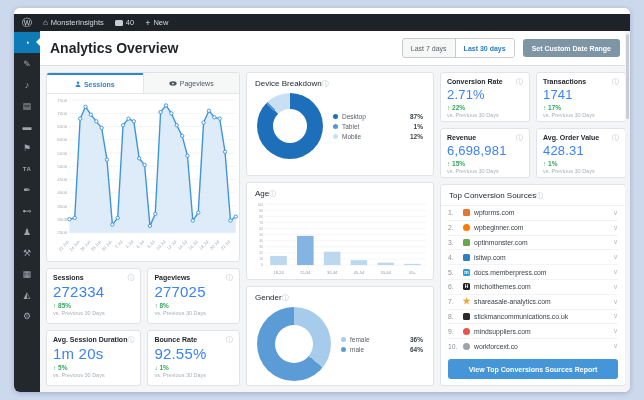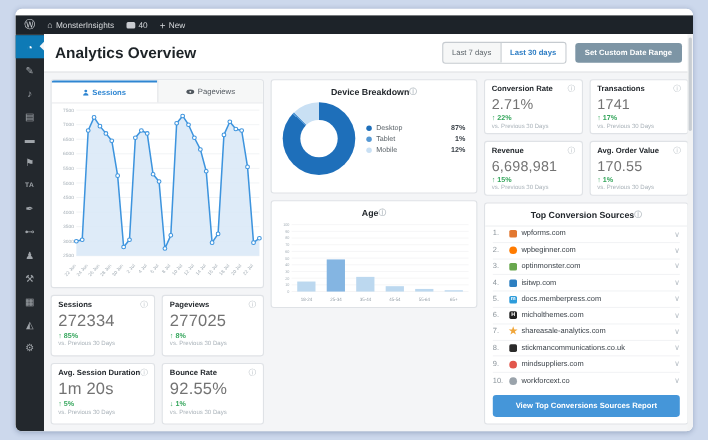--- a/index.html
+++ b/index.html
@@ -38,25 +38,25 @@
   .tab.active{background:#fff;color:#2f86d2;font-weight:bold;border-top:2px solid #2f86d2;border-left:none}
   .chart-wrap{flex:1;min-height:0}
   svg.fill{width:100%;height:100%;display:block}
   .stat-grid{display:grid;grid-template-columns:1fr 1fr;grid-template-rows:1fr 1fr;gap:6px}
   .col-left .stat-grid{flex:1}
   .col-right .stat-grid{height:106px;flex:none}
   .stat-card{background:#fff;border:1px solid #dfe2e6;border-radius:3px;padding:5px 6px;display:flex;flex-direction:column;min-height:0}
   .stat-head{display:flex;justify-content:space-between;align-items:center}
   .stat-title{font-size:7px;font-weight:bold;color:#23282d;white-space:nowrap}
   .info{font-size:7px;color:#b9c0c6;line-height:7px;cursor:pointer}
-  .stat-value{font-size:15px;color:#737373;margin-top:2px;letter-spacing:.2px;white-space:nowrap}
+  .stat-value{font-size:15px;color:#3b82f6;margin-top:2px;letter-spacing:.2px;white-space:nowrap}
   .col-right .stat-value{font-size:13px}
   .stat-change{font-size:6.5px;color:#35a65c;font-weight:bold;margin-top:2px}
   .stat-sub{font-size:5.5px;color:#a8b1b8;margin-top:1px}
-  .panel-head{display:flex;justify-content:center;align-items:center;padding:6px 8px 3px;font-size:8px;font-weight:bold;color:#23282d}
+  .panel-head{display:flex;justify-content:flex-start;align-items:center;padding:6px 8px 3px;font-size:8px;font-weight:normal;color:#23282d}
   .device{height:102px;flex:none}
   .age{height:96px;flex:none;display:flex;flex-direction:column}
   .age .chart-wrap{padding:0 4px 2px}
   .gender{flex:1}
   .donut-row{display:flex;align-items:center;padding:2px 10px;gap:10px}
   .donut{position:relative;border-radius:50%;flex:none}
   .donut .hole{position:absolute;inset:24%;background:#fff;border-radius:50%}
   .device .donut{width:66px;height:66px}
   .gender .donut{width:74px;height:74px}
   .legend{flex:1;display:flex;flex-direction:column;gap:3px}
@@ -363,20 +363,43 @@
                   <rect x="98.5" y="54.5" width="16.4" height="4.5" fill="#bcd8ef"></rect>
                   <text x="106.8" y="67" text-anchor="middle" font-size="4" fill="#8f9aa3">45-54</text>
                   <rect x="125.0" y="56.8" width="16.4" height="2.2" fill="#bcd8ef"></rect>
                   <text x="133.3" y="67" text-anchor="middle" font-size="4" fill="#8f9aa3">55-64</text>
                   <rect x="151.5" y="57.9" width="16.4" height="1.1" fill="#bcd8ef"></rect>
                   <text x="159.8" y="67" text-anchor="middle" font-size="4" fill="#8f9aa3">65+</text>
                 </svg>
             </div>
           </section>
 
+          <section class="panel gender">
+            <div class="panel-head">
+                <span>Gender</span>
+                <span class="info">ⓘ</span>
+              </div>
+            <div class="donut-row">
+              <div class="donut" style="background: conic-gradient(rgb(167, 204, 235) 0deg, rgb(167, 204, 235) 129.6deg, rgb(91, 155, 214) 129.6deg, rgb(91, 155, 214) 360deg);">
+                  <div class="hole"></div>
+                </div>
+              <div class="legend">
+                <div class="lg-row">
+                    <span class="lg-dot" style="background: rgb(167, 204, 235);"></span>
+                    <span>female</span>
+                    <span class="lg-val">36%</span>
+                  </div>
+                <div class="lg-row">
+                    <span class="lg-dot" style="background: rgb(91, 155, 214);"></span>
+                    <span>male</span>
+                    <span class="lg-val">64%</span>
+                  </div>
+              </div>
+            </div>
+          </section>
         </div>
 
         <div class="col col-right">
           <div class="stat-grid">
               <div class="stat-card">
     <div class="stat-head">
       <span class="stat-title">Conversion Rate</span>
       <span class="info">ⓘ</span>
     </div>
     <div class="stat-value">2.71%</div>
@@ -399,21 +422,21 @@
     </div>
     <div class="stat-value">6,698,981</div>
     <div class="stat-change"><span>↑</span> <span>15%</span></div>
     <div class="stat-sub">vs. Previous 30 Days</div>
   </div>
               <div class="stat-card">
     <div class="stat-head">
       <span class="stat-title">Avg. Order Value</span>
       <span class="info">ⓘ</span>
     </div>
-    <div class="stat-value">170.55</div>
+    <div class="stat-value">428.31</div>
     <div class="stat-change"><span>↑</span> <span>1%</span></div>
     <div class="stat-sub">vs. Previous 30 Days</div>
   </div>
             </div>
 
           <section class="panel sources">
             <div class="panel-head">
                 <span>Top Conversion Sources</span>
                 <span class="info">ⓘ</span>
               </div>

